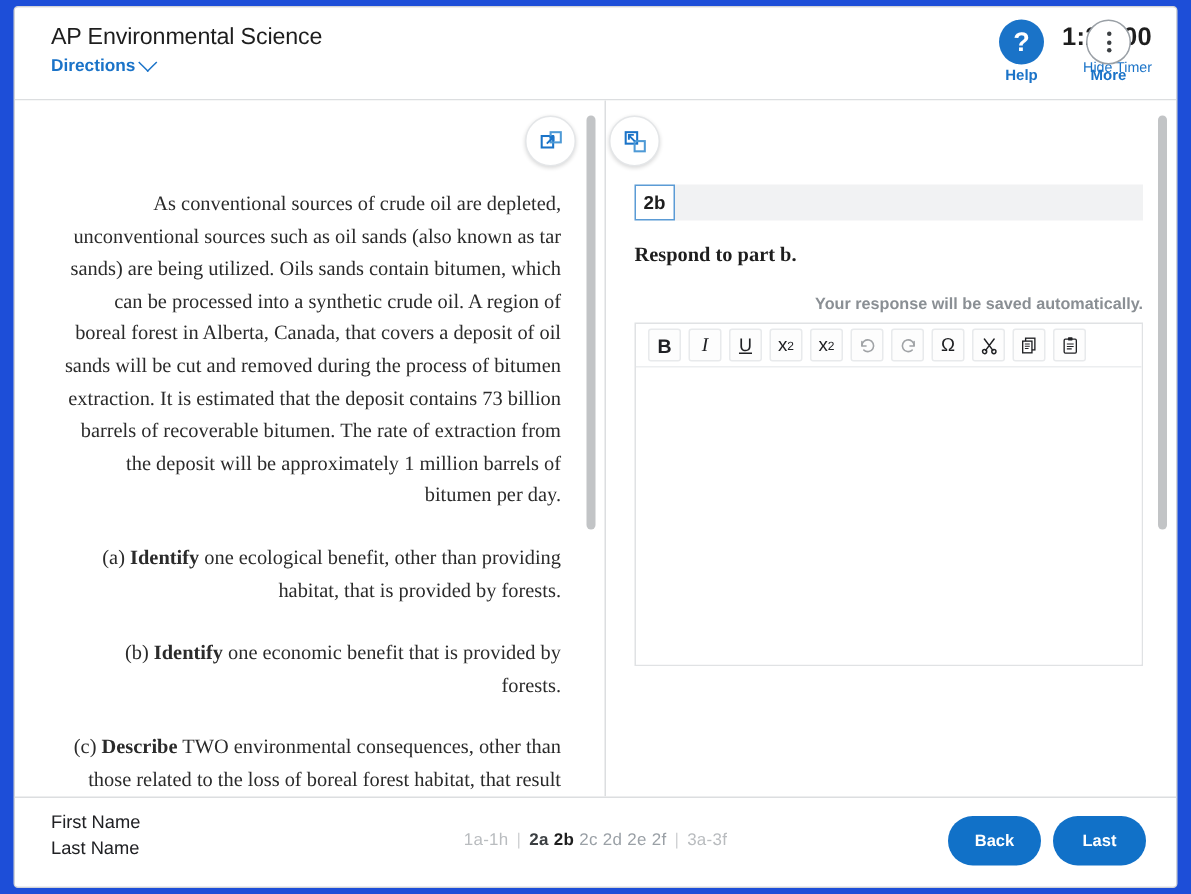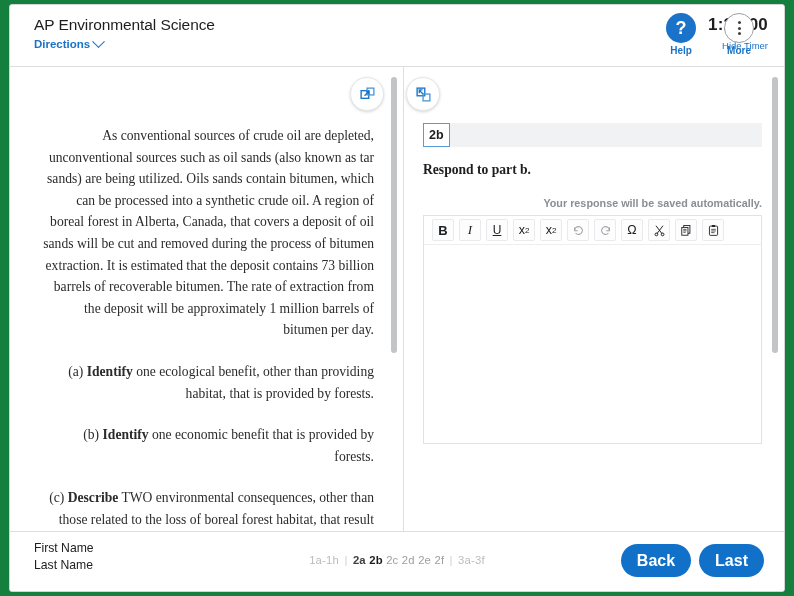--- a/index.html
+++ b/index.html
@@ -6,21 +6,21 @@
     margin: 0;
     padding: 0;
     background: #e9eaec;
     font-family: "Liberation Sans", sans-serif;
   }
   .app {
     position: relative;
     width: 794px;
     height: 596px;
     box-sizing: border-box;
-    background: #15803d;
+    background: #1d4ed8;
     overflow: hidden;
   }
   .window {
     position: absolute;
     left: 9px;
     top: 4px;
     width: 776px;
     height: 588px;
     background: #ffffff;
     border: 1px solid #d2d4d7;
@@ -326,21 +326,21 @@
     gap: 8px;
   }
   .fbtn {
     background: #1171c8;
     color: #fff;
     border: none;
     border-radius: 17px;
     height: 33px;
     min-width: 62px;
     padding: 0 16px;
-    font-size: 16px;
+    font-size: 11px;
     font-weight: bold;
     font-family: "Liberation Sans", sans-serif;
     cursor: pointer;
   }
 </style>
 </head>
 <body>
 
 <div class="app">
   <div class="window">

